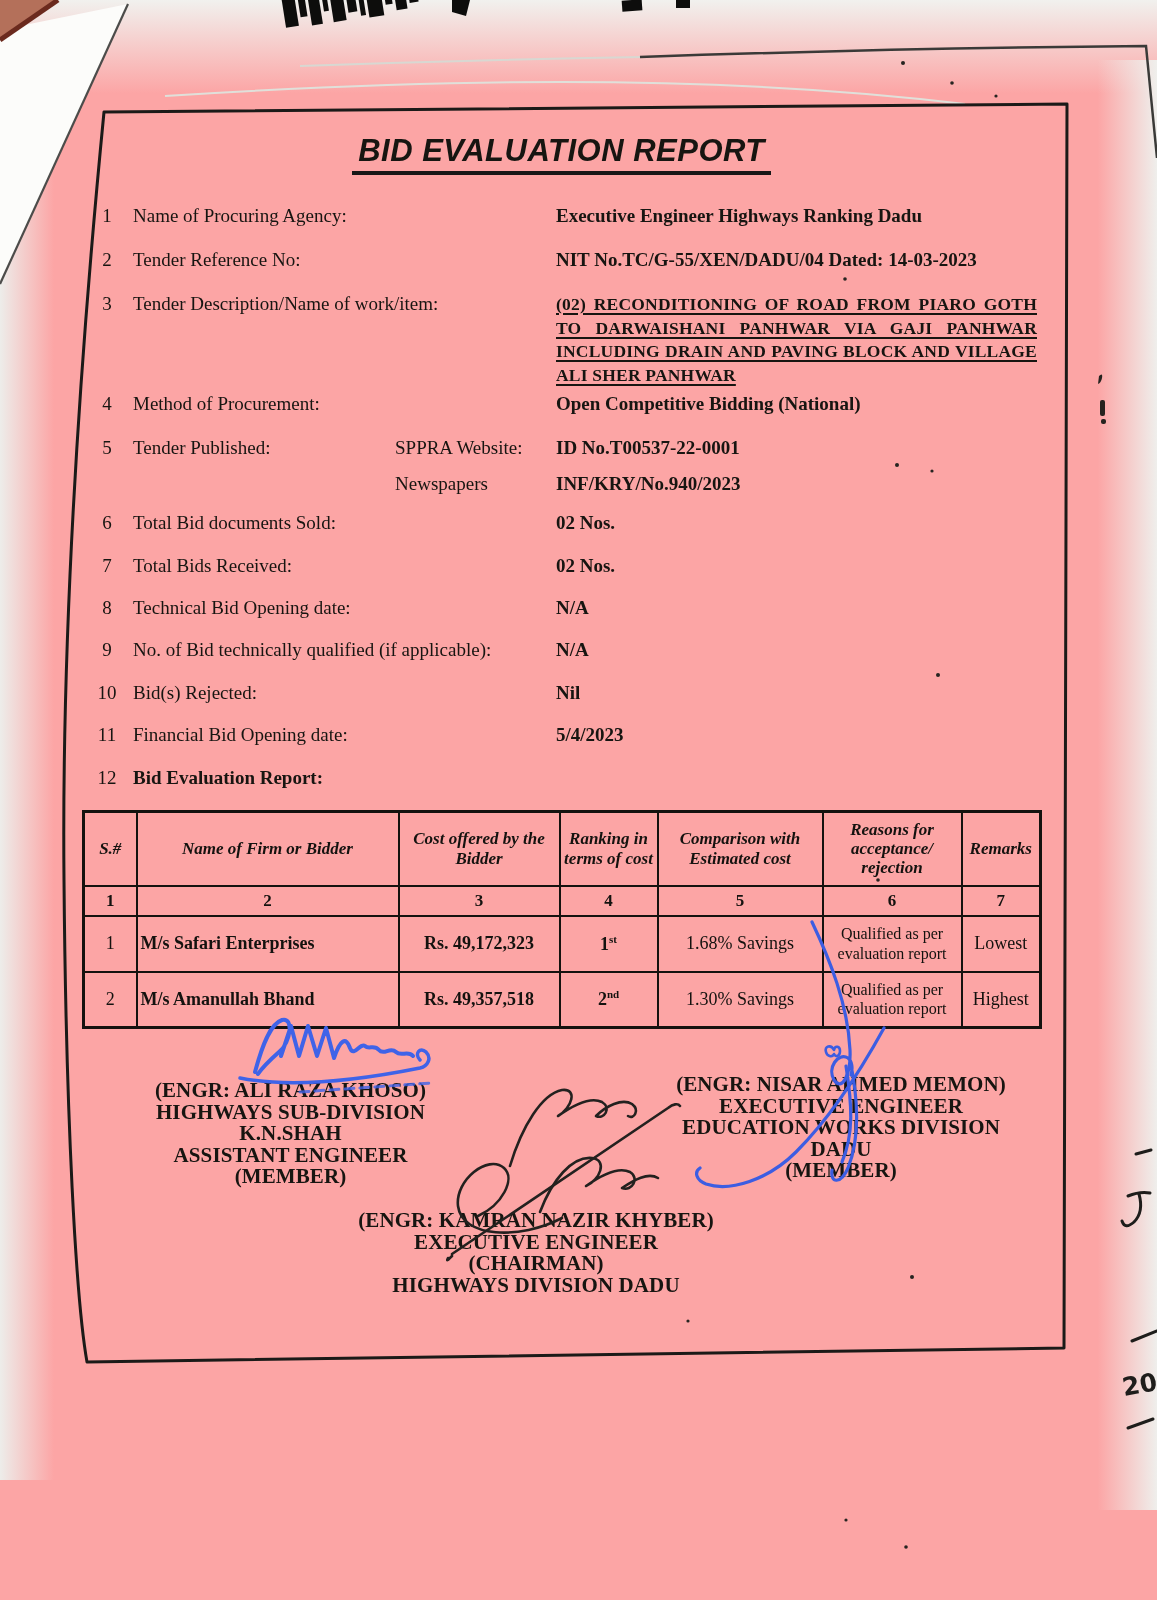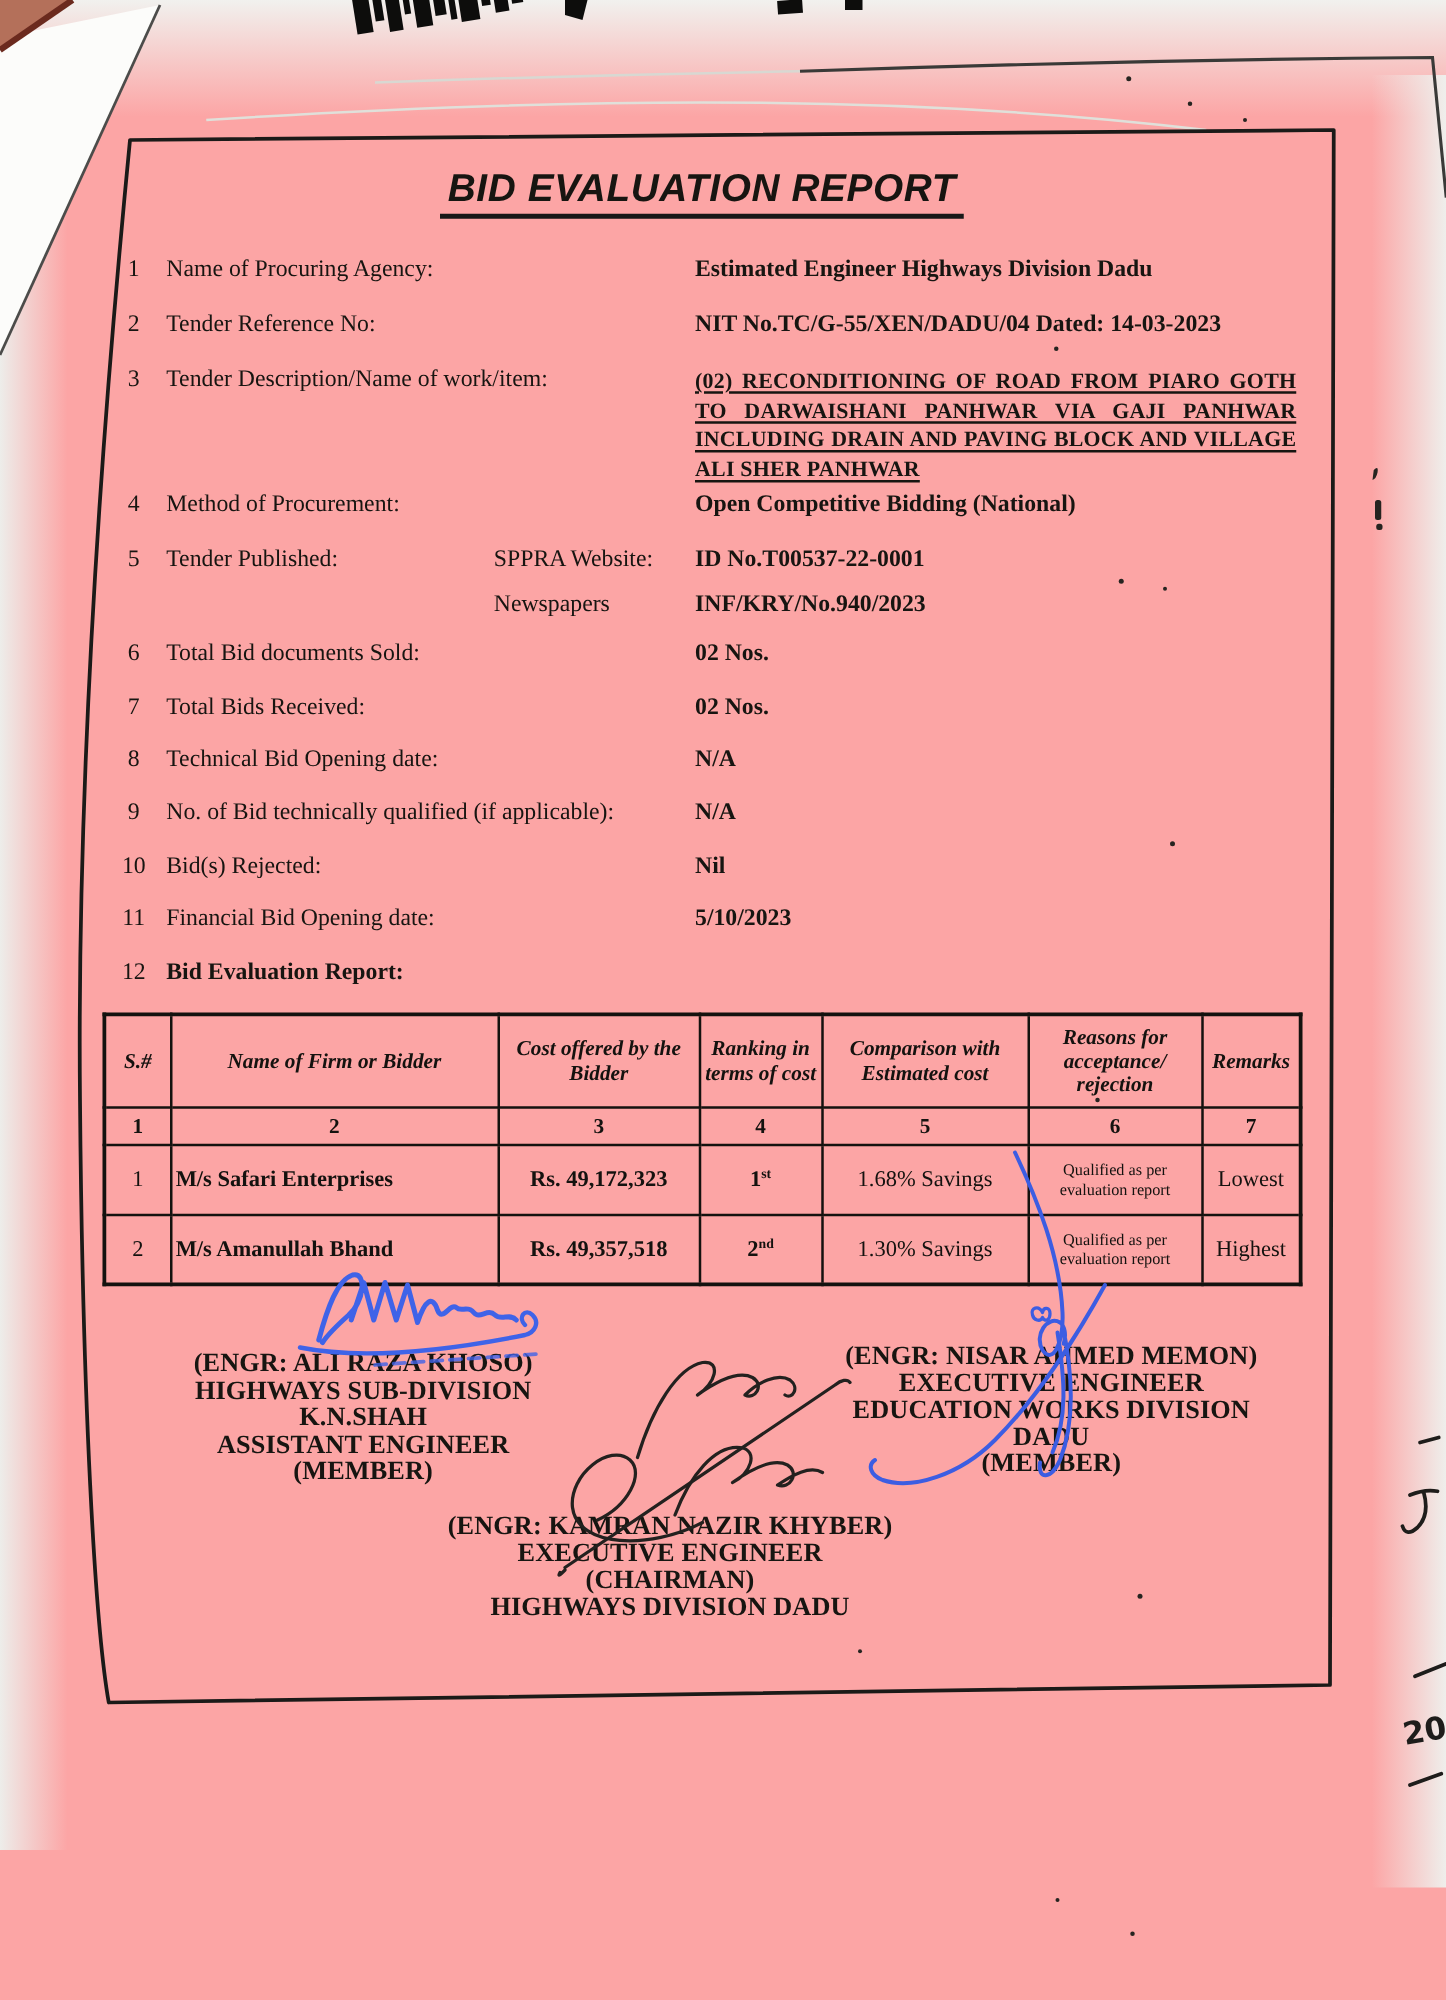--- a/index.html
+++ b/index.html
@@ -52,21 +52,21 @@
   table.bid th {
     font-weight:bold; font-style:italic; font-size:17px; line-height:1.14;
     height:74px; vertical-align:middle;
   }
   tr.nums td { height:30px; font-weight:bold; font-size:17px; padding:0; }
   tr.datarow td { height:56px; vertical-align:middle; }
   td.firm { text-align:left; padding-left:7px; font-weight:bold; }
   td.cost { font-weight:bold;text-align:center; }
   td.rank { font-weight:bold; }
   td.rank sup { font-size:11px; }
-  td.reason { font-size:13px; line-height:1.2; padding:0 6px; }
+  td.reason { font-size:16px; line-height:1.2; padding:0 6px; }
 
   .sig-block { position:absolute; text-align:center; font-weight:bold;
     font-size:21px; line-height:21.5px; letter-spacing:0.1px; }
   .sig-left   { left:118px; top:1080px; width:345px; }
   .sig-right  { left:656px; top:1074px; width:370px; }
   .sig-center { left:356px; top:1210px; width:360px; }
 
   svg.overlay { position:absolute; left:0; top:0; z-index:6; pointer-events:none; }
 </style>
 </head>
@@ -78,21 +78,21 @@
   <div class="shade-left"></div>
   <div class="shade-right"></div>
 
   <div class="title">
     <span>BID EVALUATION REPORT</span>
   </div>
 
   <div class="item" style="top:205px">
     <span class="no">1</span>
     <span class="lbl">Name of Procuring Agency:</span>
-    <span class="val">Estimated Engineer Highways Division Dadu</span>
+    <span class="val">Executive Engineer Highways Ranking Dadu</span>
   </div>
   <div class="item" style="top:249px">
     <span class="no">2</span>
     <span class="lbl">Tender Reference No:</span>
     <span class="val">NIT No.TC/G-55/XEN/DADU/04 Dated: 14-03-2023</span>
   </div>
   <div class="item" style="top:293px">
     <span class="no">3</span>
     <span class="lbl">Tender Description/Name of work/item:</span>
     <span class="val desc">(02) RECONDITIONING OF ROAD FROM PIARO GOTH TO DARWAISHANI PANHWAR VIA GAJI PANHWAR INCLUDING DRAIN AND PAVING BLOCK AND VILLAGE ALI SHER PANHWAR</span>
@@ -133,21 +133,21 @@
     <span class="val">N/A</span>
   </div>
   <div class="item" style="top:682px">
     <span class="no">10</span>
     <span class="lbl">Bid(s) Rejected:</span>
     <span class="val">Nil</span>
   </div>
   <div class="item" style="top:724px">
     <span class="no">11</span>
     <span class="lbl">Financial Bid Opening date:</span>
-    <span class="val">5/10/2023</span>
+    <span class="val">5/4/2023</span>
   </div>
   <div class="item b12" style="top:767px">
     <span class="no">12</span>
     <span class="lbl">Bid Evaluation Report:</span>
   </div>
 
   <table class="bid">
     <colgroup>
       <col style="width:53px">
         <col style="width:262px">

